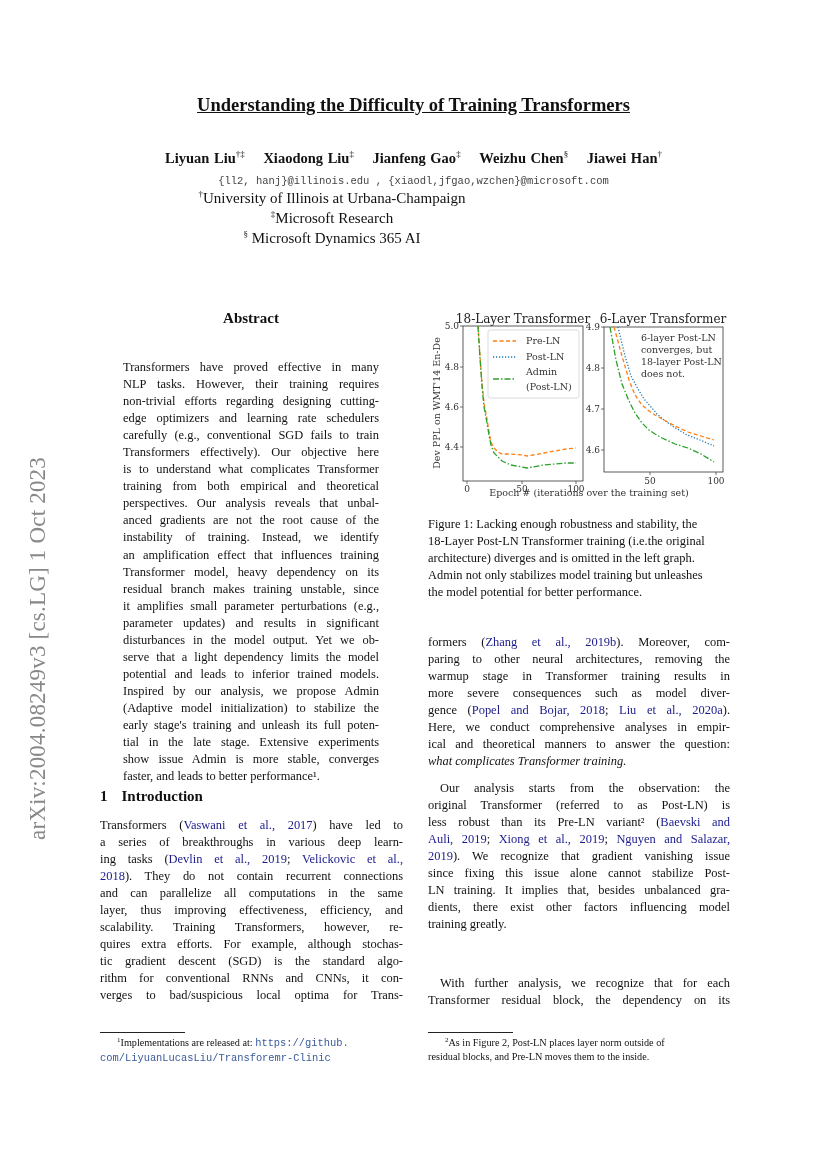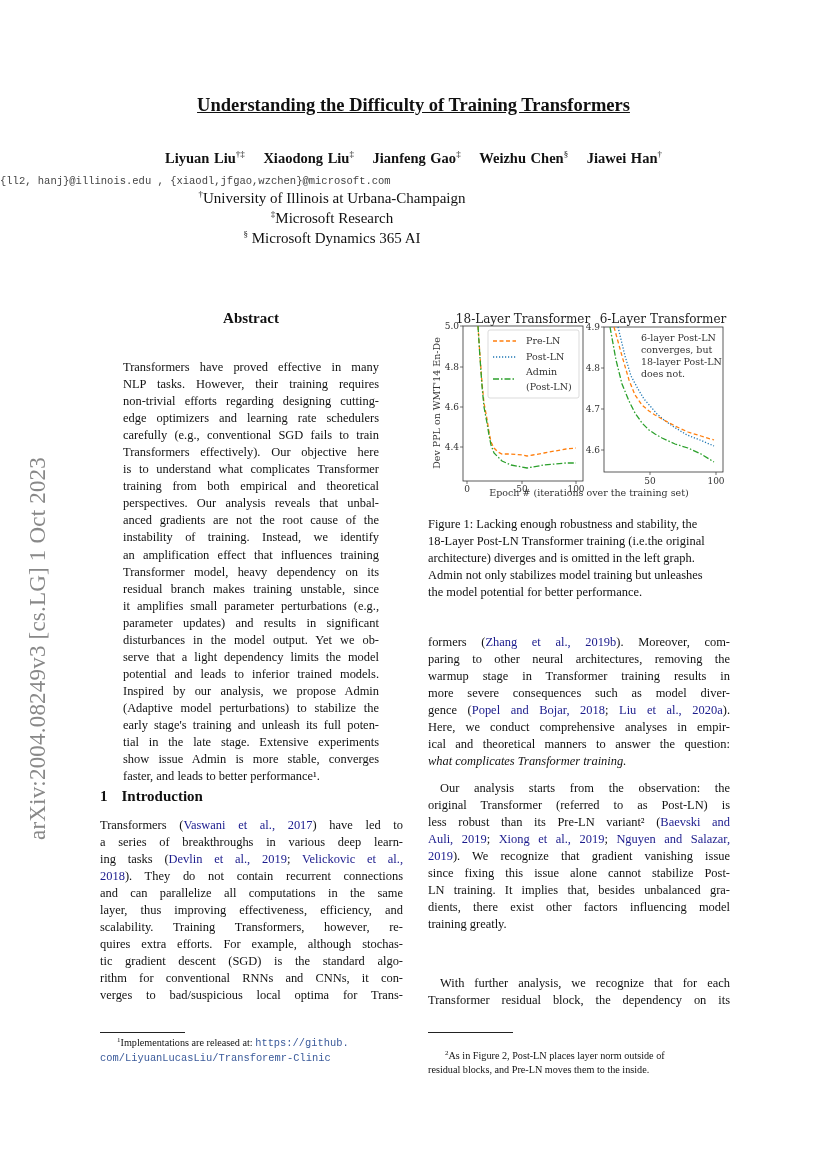--- a/index.html
+++ b/index.html
@@ -3,21 +3,21 @@
 <meta charset="utf-8">
 <style>
   html, body { margin:0; padding:0; background:#fff; }
   body { width:827px; height:1170px; position:relative; overflow:hidden;
          font-family:"Liberation Serif", "DejaVu Serif", serif; color:#111; }
   .abs { position:absolute; }
   .title { left:0; width:827px; top:95px; text-align:center; font-weight:bold; font-size:18.5px;text-decoration:underline; }
   .authors { left:0; width:827px; top:150px; text-align:center; font-weight:bold; font-size:14.5px; word-spacing:1px; }
   .authors span.a { margin:12px 7px; }
   .authors sup { font-weight:normal; font-size:9px; vertical-align:6px; line-height:0; }
-  .emails { left:0; width:827px; top:175px; font-family:"Liberation Mono", "DejaVu Sans Mono", monospace; font-size:10.5px; color:#444; }
+  .emails { left:0; width:827px; top:175px; text-align:center; font-family:"Liberation Mono", "DejaVu Sans Mono", monospace; font-size:10.5px; color:#444; }
   .aff { left:0; width:664px; text-align:center; font-size:15px; }
   .aff sup { font-size:9px; vertical-align:6px; line-height:0; }
   .arxiv { left:25px; top:840px; width:480px; transform-origin:0 0; transform:rotate(-90deg);
            font-size:23px; color:#888; white-space:nowrap; letter-spacing:0.2px; }
   .abs-head { left:123px; width:256px; top:310px; text-align:center; font-weight:bold; font-size:15px; }
   .para { font-size:12.45px; line-height:17.05px; text-align:justify; }
   .para .ln { display:block; text-align:justify; text-align-last:justify; white-space:nowrap; height:17.05px; }
   .para .ln.last { text-align-last:left; }
   .abstract { left:123px; width:256px; top:351px;margin-top:8px; }
   .intro { left:100px; width:303px; top:817px; }
@@ -70,21 +70,21 @@
   <span class="ln">instability of training.  Instead, we identify</span>
   <span class="ln">an amplification effect that influences training</span>
   <span class="ln">Transformer model, heavy dependency on its</span>
   <span class="ln">residual branch makes training unstable, since</span>
   <span class="ln">it amplifies small parameter perturbations (e.g.,</span>
   <span class="ln">parameter updates) and results in significant</span>
   <span class="ln">disturbances in the model output.  Yet we ob-</span>
   <span class="ln">serve that a light dependency limits the model</span>
   <span class="ln">potential and leads to inferior trained models.</span>
   <span class="ln">Inspired by our analysis, we propose Admin</span>
-  <span class="ln">(Adaptive model perturbations) to stabilize the</span>
+  <span class="ln">(Adaptive model initialization) to stabilize the</span>
   <span class="ln">early stage's training and unleash its full poten-</span>
   <span class="ln">tial in the late stage.  Extensive experiments</span>
   <span class="ln">show issue Admin is more stable, converges</span>
   <span class="ln last">faster, and leads to better performance¹.</span>
 </div>
 
 <div class="abs sec-head"><span class="num">1</span><span>Introduction</span></div>
 <div class="abs para intro">
   <span class="ln">Transformers (<span class="cite">Vaswani et al., 2017</span>) have led to</span>
   <span class="ln">a series of breakthroughs in various deep learn-</span>
@@ -212,16 +212,16 @@
   <span class="ln">dients, there exist other factors influencing model</span>
   <span class="ln last">training greatly.</span>
 </div>
 
 <div class="abs para colR3">
   <span class="ln" style="padding-left:12px">With further analysis, we recognize that for each</span>
   <span class="ln">Transformer residual block, the dependency on its</span>
 </div>
 
 <div class="abs fn-rule" style="left:428px; top:1032px; width:85px;"></div>
-<div class="abs fn" style="left:428px; top:1036px; width:305px;margin-top:13px;">
+<div class="abs fn" style="left:428px; top:1036px; width:305px;">
   <span style="padding-left:17px"><sup>2</sup></span><span>As in Figure 2, Post-LN places layer norm outside of</span><br>
   <span>residual blocks, and Pre-LN moves them to the inside.</span>
 </div>
 
 </body></html>

